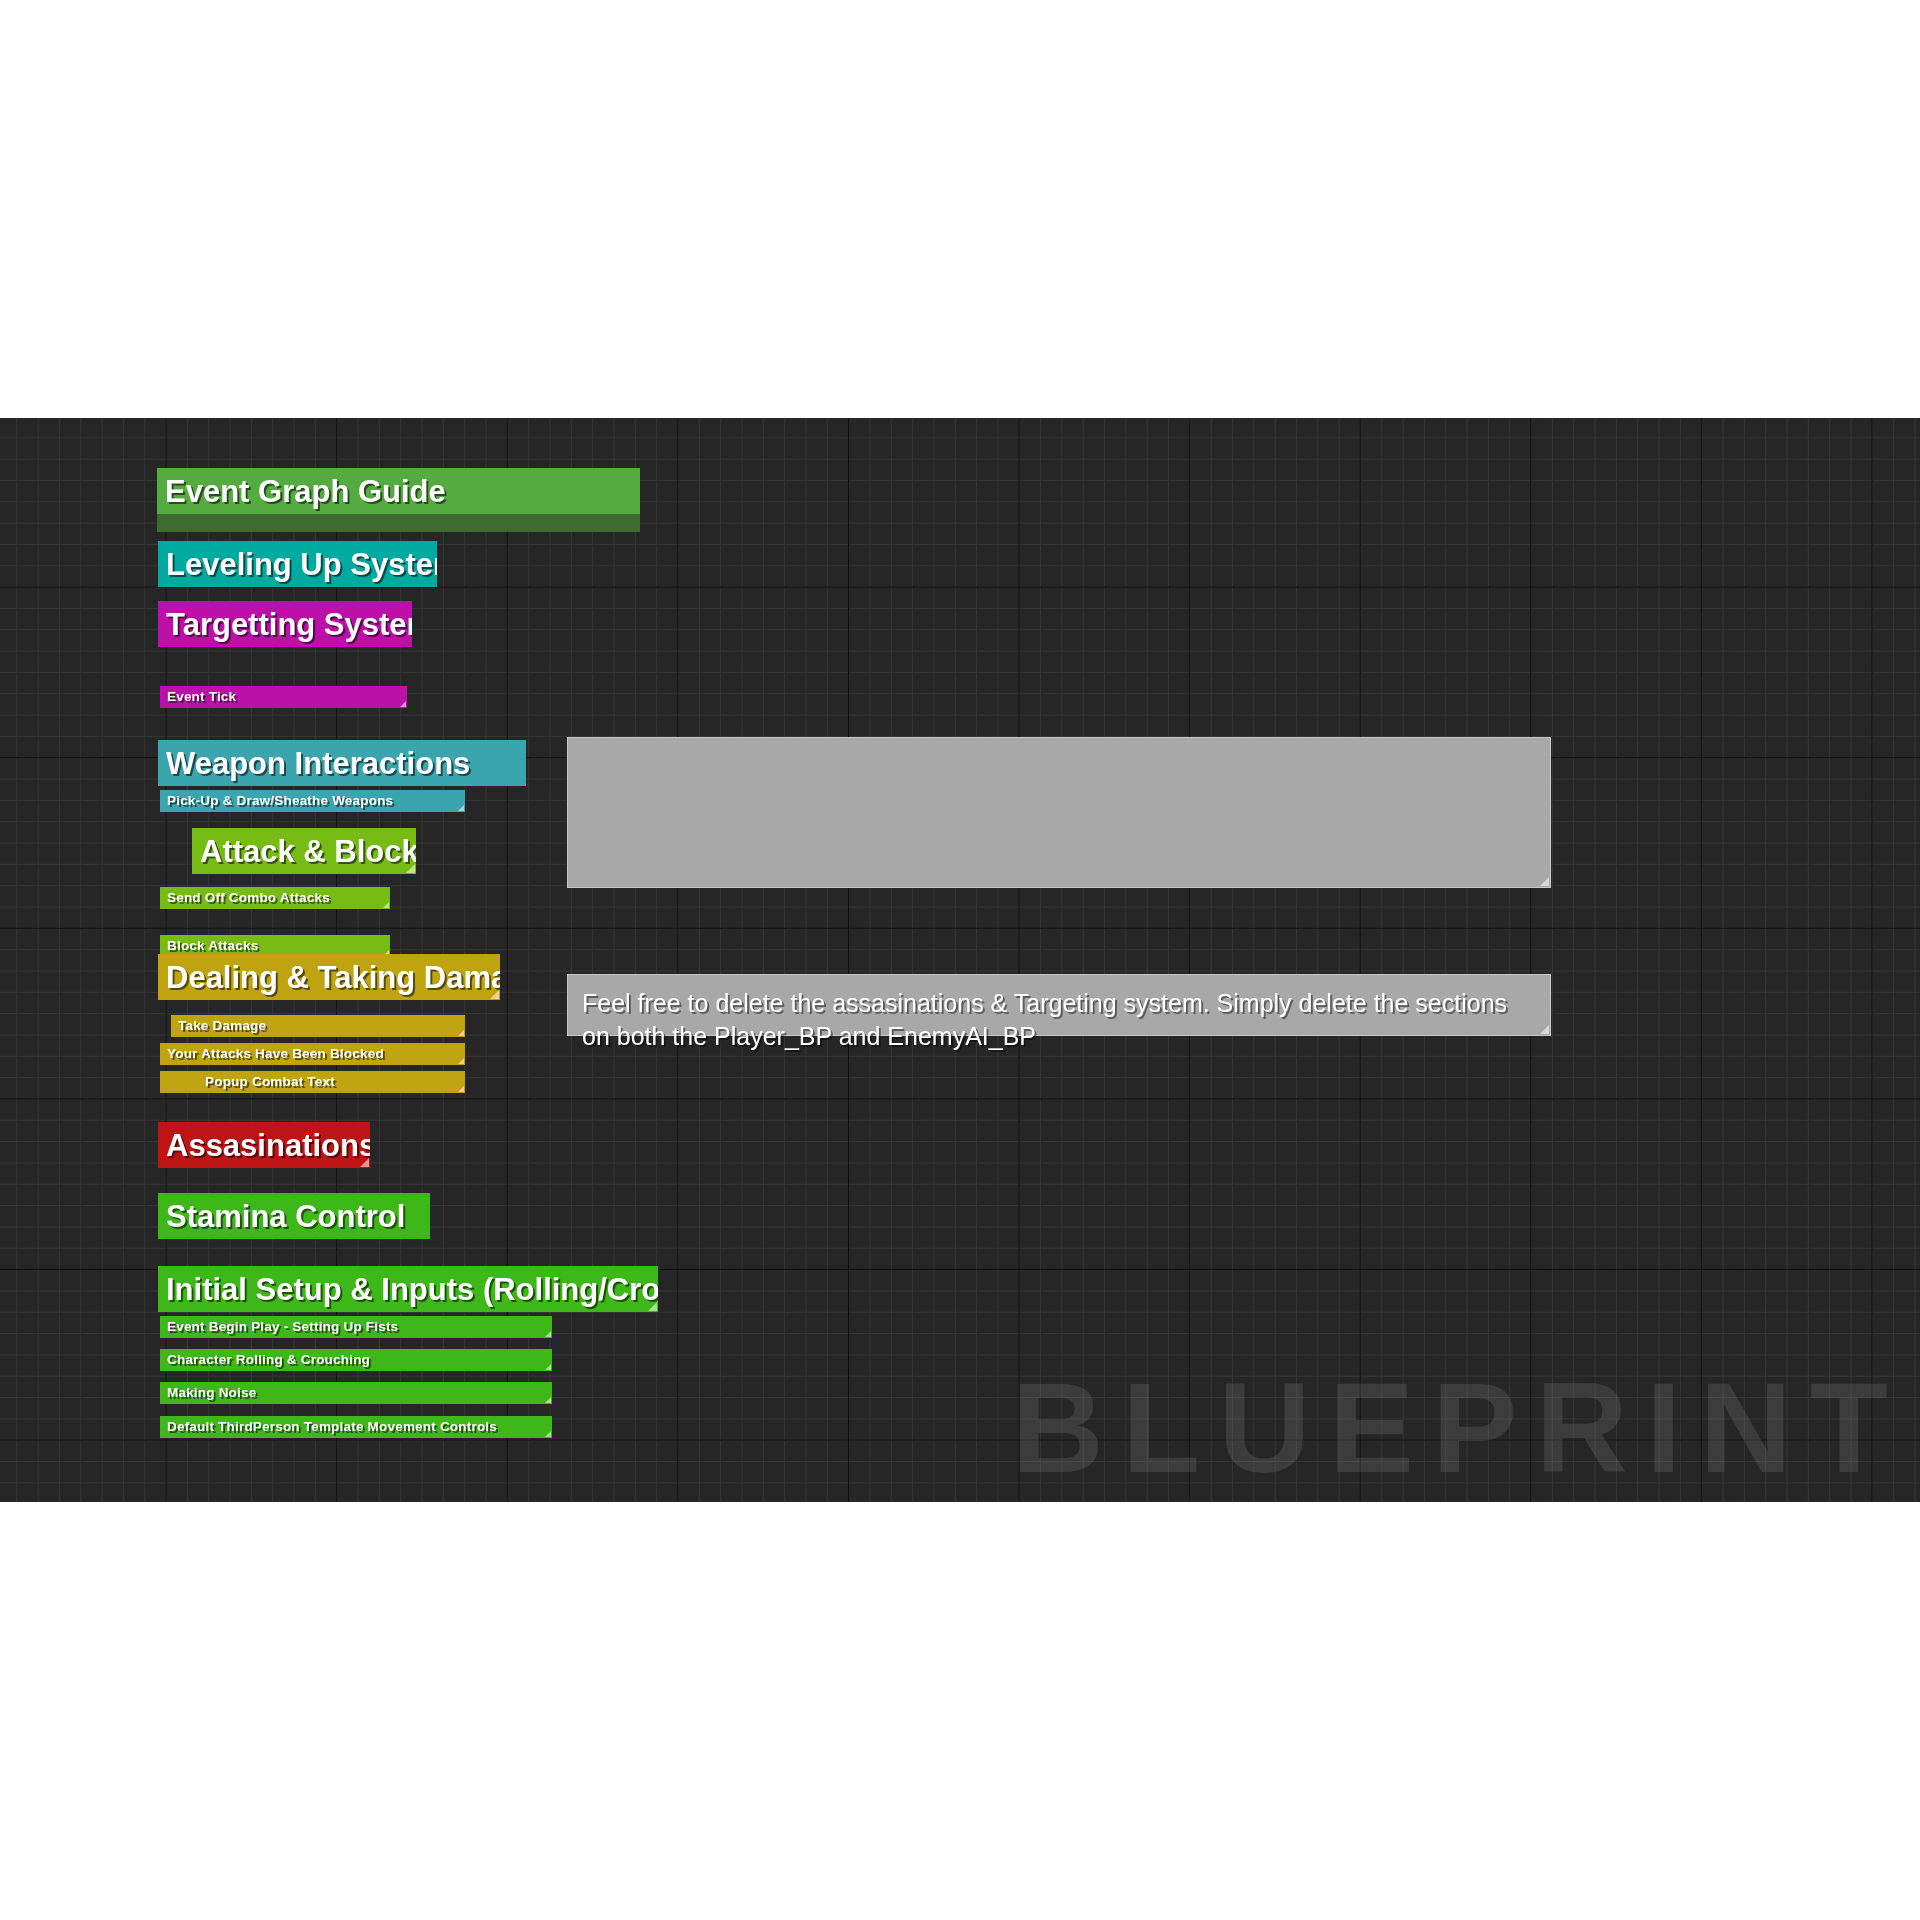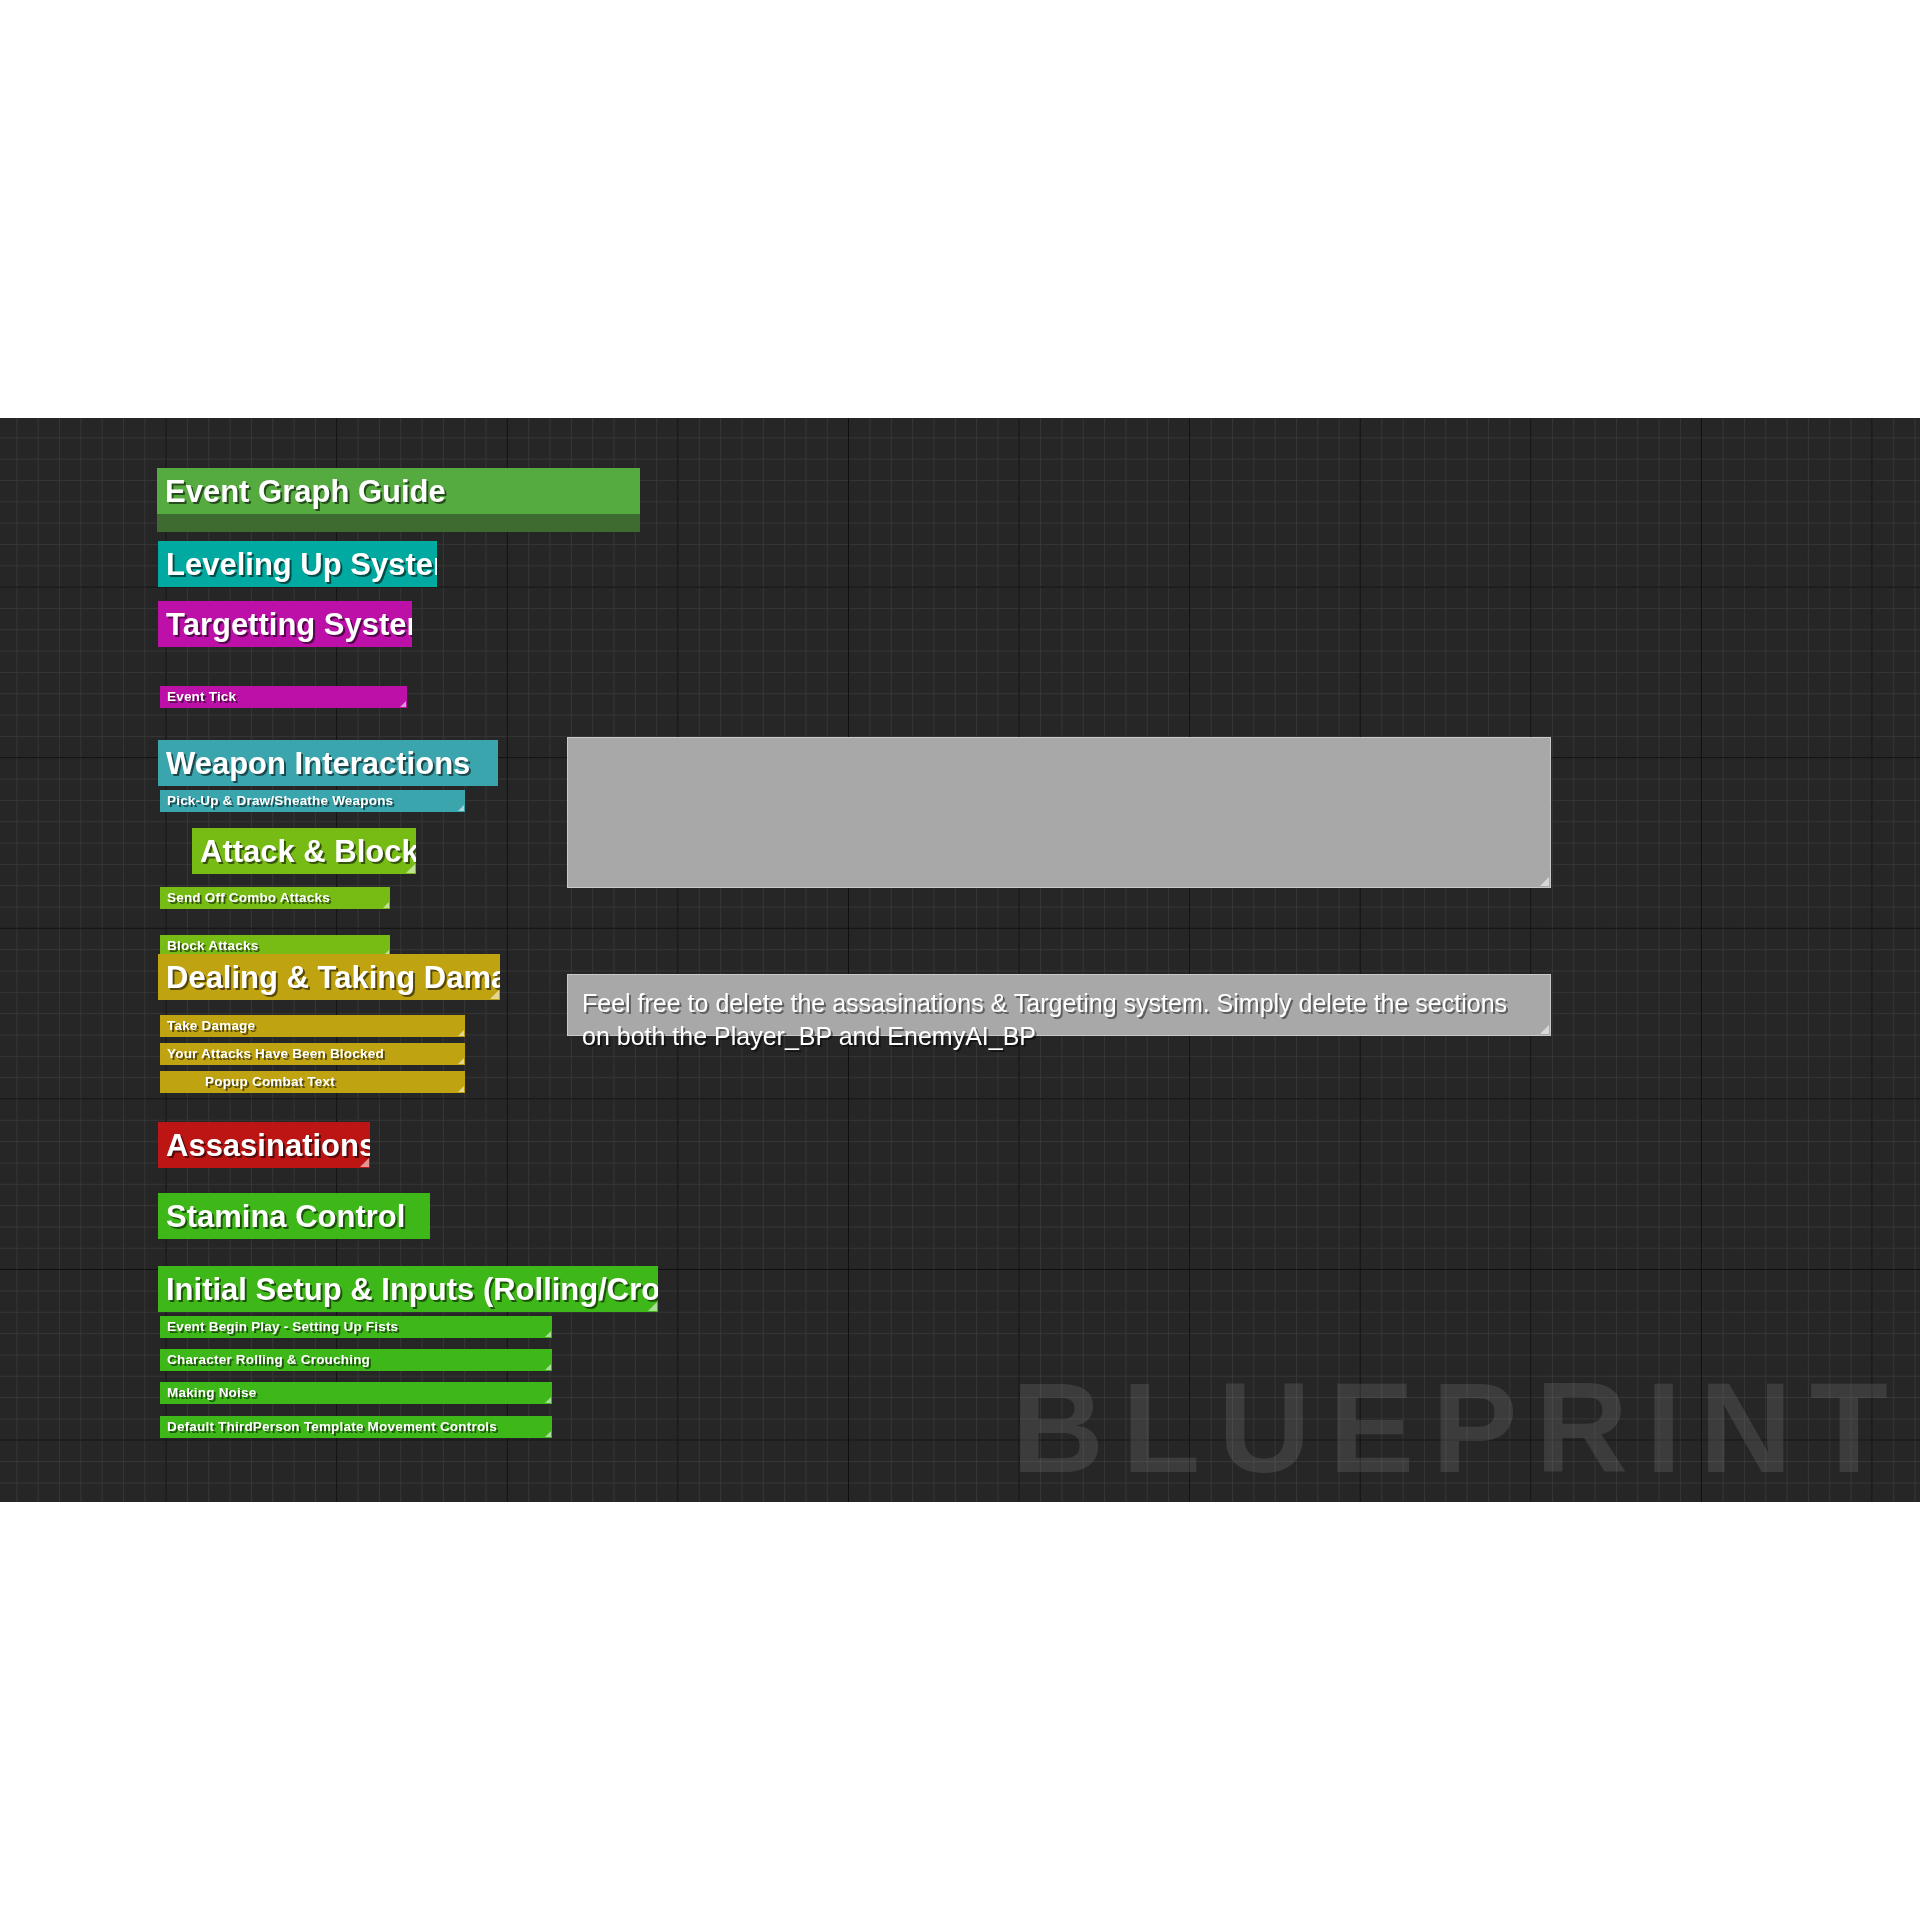--- a/index.html
+++ b/index.html
@@ -117,21 +117,21 @@
       <div class="comment-node big" style="left: 158px; top: 123px; width: 279px;">
         <div class="cn-title" style="background: rgb(0, 170, 160);">Leveling Up System</div>
       </div>
       <div class="comment-node big" style="left: 158px; top: 183px; width: 254px;">
         <div class="cn-title" style="background: rgb(188, 16, 168);">Targetting System</div>
       </div>
       <div class="comment-node small" style="left: 160px; top: 268px; width: 247px;">
         <div class="cn-title" style="background: rgb(188, 16, 168);">Event Tick</div>
         <div class="resize-nub"></div>
       </div>
-      <div class="comment-node big" style="left: 158px; top: 322px; width: 340px;">
+      <div class="comment-node big" style="left: 158px; top: 322px; width: 368px;">
         <div class="cn-title" style="background: rgb(59, 165, 173);">Weapon Interactions</div>
       </div>
       <div class="comment-node small" style="left: 160px; top: 372px; width: 305px;">
         <div class="cn-title" style="background: rgb(59, 165, 173);">Pick-Up &amp; Draw/Sheathe Weapons</div>
         <div class="resize-nub"></div>
       </div>
       <div class="comment-node big" style="left: 164px; top: 410px; width: 224px; margin-left: 28px;">
         <div class="cn-title" style="background: rgb(118, 188, 21);">Attack &amp; Block</div>
         <div class="resize-nub"></div>
       </div>
@@ -141,21 +141,21 @@
       </div>
       <div class="comment-node small" style="left: 160px; top: 497px; width: 230px; margin-top: 20px;">
         <div class="cn-title" style="background: rgb(118, 188, 21);">Block Attacks</div>
         <div class="resize-nub"></div>
       </div>
       <div class="comment-node big" style="left: 158px; top: 536px; width: 342px;">
         <div class="cn-title" style="background: rgb(192, 163, 16);">Dealing &amp; Taking Damage</div>
         <div class="resize-nub"></div>
       </div>
       <div class="comment-node small" style="left: 160px; top: 597px; width: 305px;">
-        <div class="cn-title" style="background: rgb(192, 163, 16);">Take Damage</div>
+        <div class="cn-title" style="background: rgb(192, 163, 16); margin-left: 11px;">Take Damage</div>
         <div class="resize-nub"></div>
       </div>
       <div class="comment-node small" style="left: 160px; top: 625px; width: 305px;">
         <div class="cn-title" style="background: rgb(192, 163, 16);">Your Attacks Have Been Blocked</div>
         <div class="resize-nub"></div>
       </div>
       <div class="comment-node small" style="left: 160px; top: 653px; width: 305px;">
         <div class="cn-title" style="background: rgb(192, 163, 16); padding-left: 45px;">Popup Combat Text</div>
         <div class="resize-nub"></div>
       </div>

